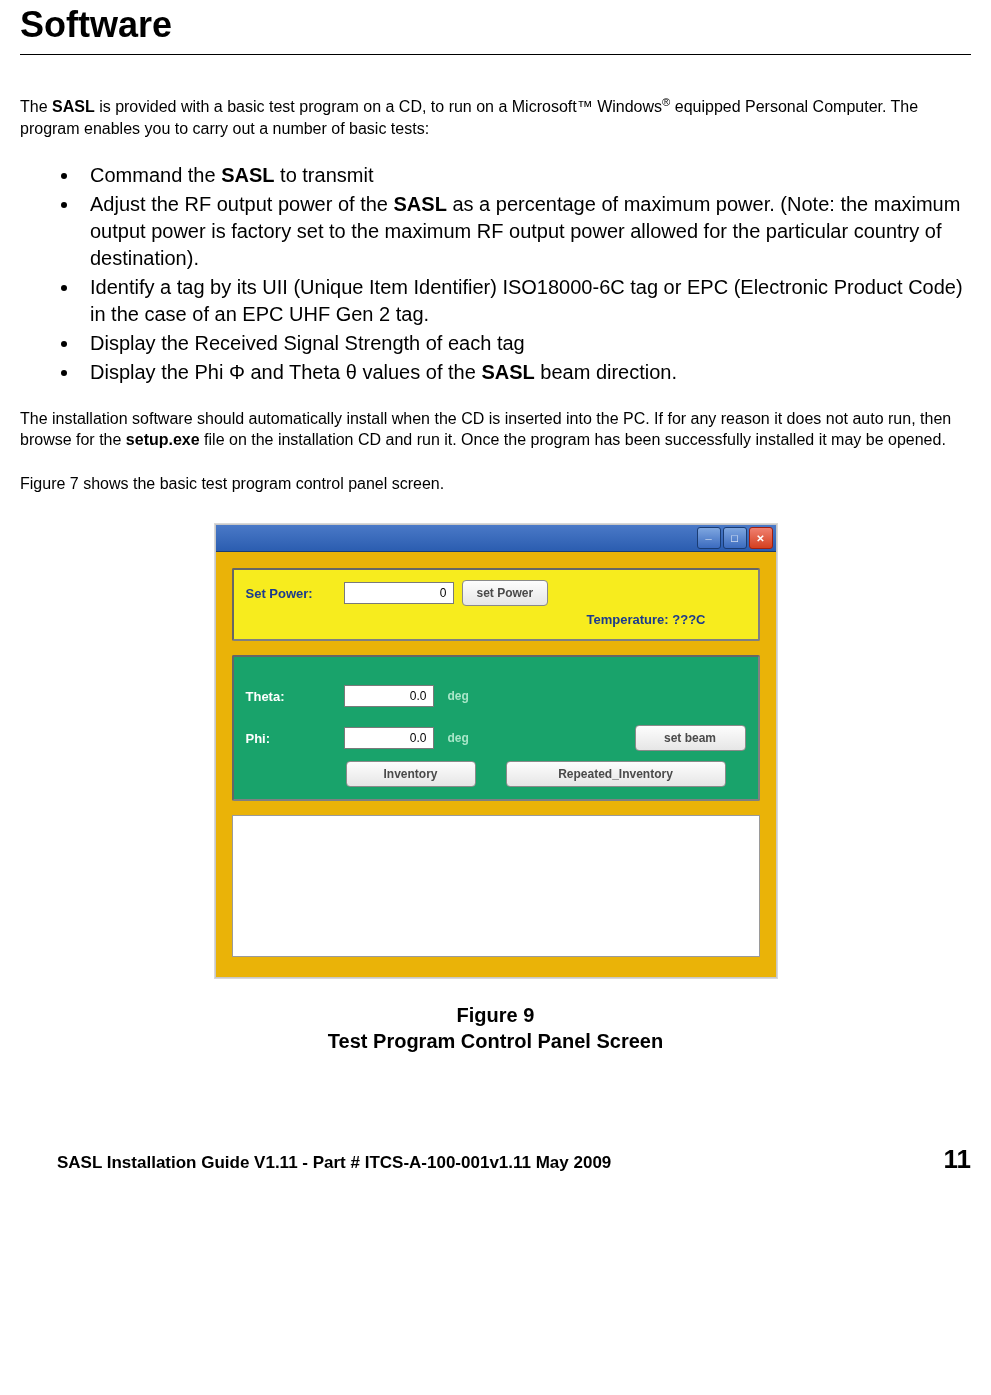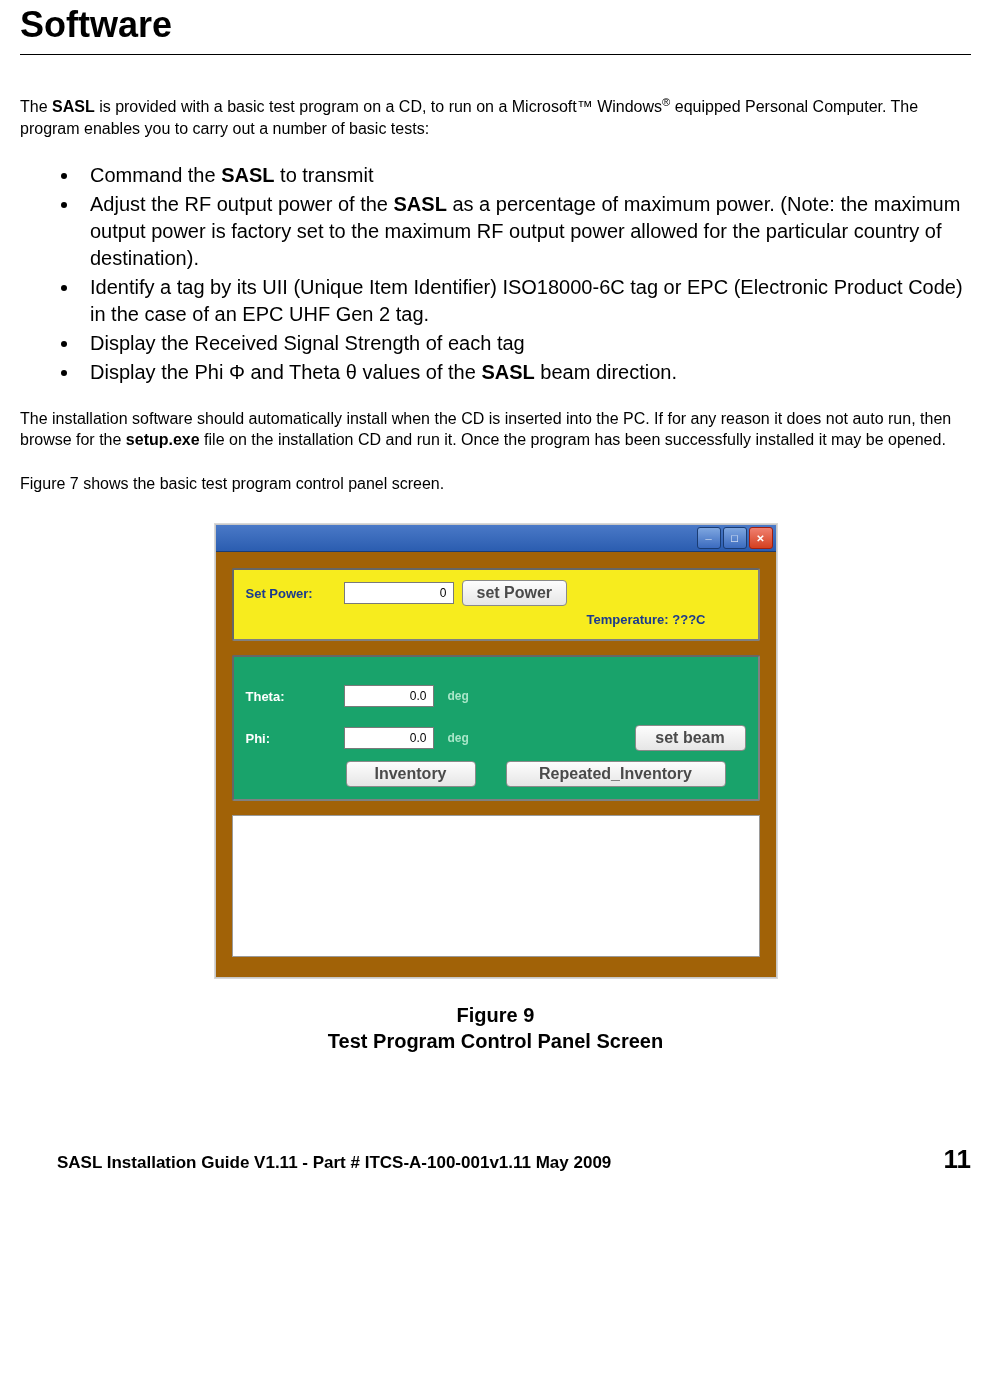--- a/index.html
+++ b/index.html
@@ -45,21 +45,21 @@
   .fig-wrap {
     text-align: center;
     margin: 30px 0 20px 0;
   }
 
   
   .app-window {
     display: inline-block;
     width: 560px;
     text-align: left;
-    background: #a16207;
+    background: #eab308;
     border: 1px solid #c8c8c8;
     box-shadow: 0 0 0 1px #d8d8d8;
     vertical-align: top;
   }
   .titlebar {
     height: 26px;
     background: linear-gradient(#4a79c7, #2b5db0);
     display: flex;
     justify-content: flex-end;
     align-items: center;
@@ -132,21 +132,21 @@
   .unit {
     font-size: 12px;
     font-weight: bold;
     color: #a8e6c8;
     width: 30px;
     margin-left: 6px;
   }
   .win-btn {
     height: 26px;
     padding: 0 14px;
-    font-size: 16px;
+    font-size: 12px;
     font-weight: bold;
     color: #4a4a4a;
     background: linear-gradient(#fdfdfd, #e6e6e6);
     border: 1px solid #8a8a8a;
     border-radius: 4px;
     cursor: pointer;
   }
   .temp-row {
     text-align: right;
     font-size: 13px;

